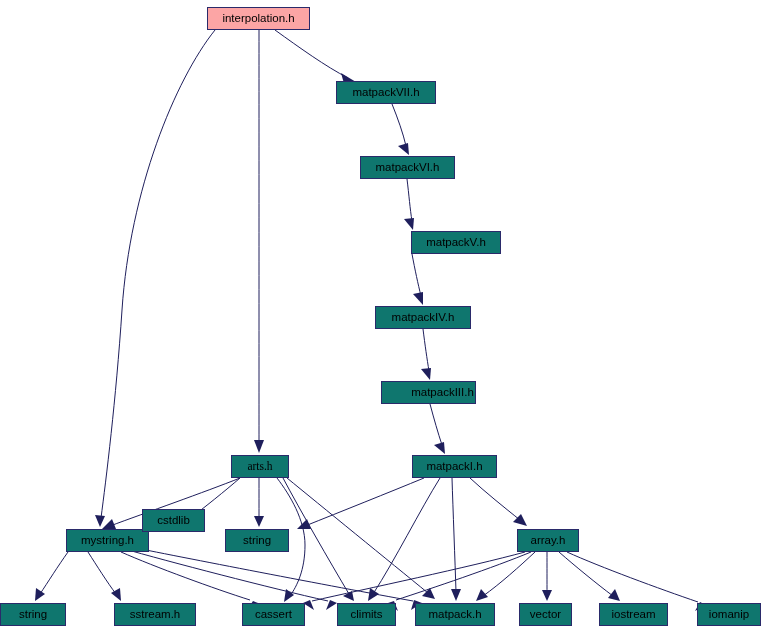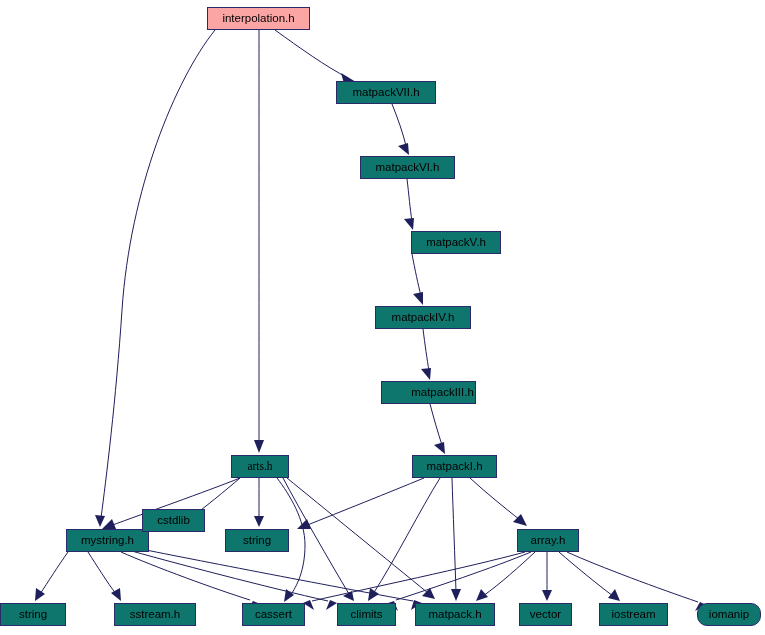--- a/index.html
+++ b/index.html
@@ -155,16 +155,16 @@
     </div>
     <div class="node" style="left: 415px; top: 603px; width: 80px; height: 23px;">
       <span>matpack.h</span>
     </div>
     <div class="node" style="left: 519px; top: 603px; width: 53px; height: 23px;">
       <span>vector</span>
     </div>
     <div class="node" style="left: 599px; top: 603px; width: 69px; height: 23px;">
       <span>iostream</span>
     </div>
-    <div class="node" style="left: 697px; top: 603px; width: 64px; height: 23px; border-radius: 10px;">
+    <div class="node" style="left: 697px; top: 603px; width: 64px; height: 23px;">
       <span>iomanip</span>
     </div>
   </div>
 
 </body></html>

